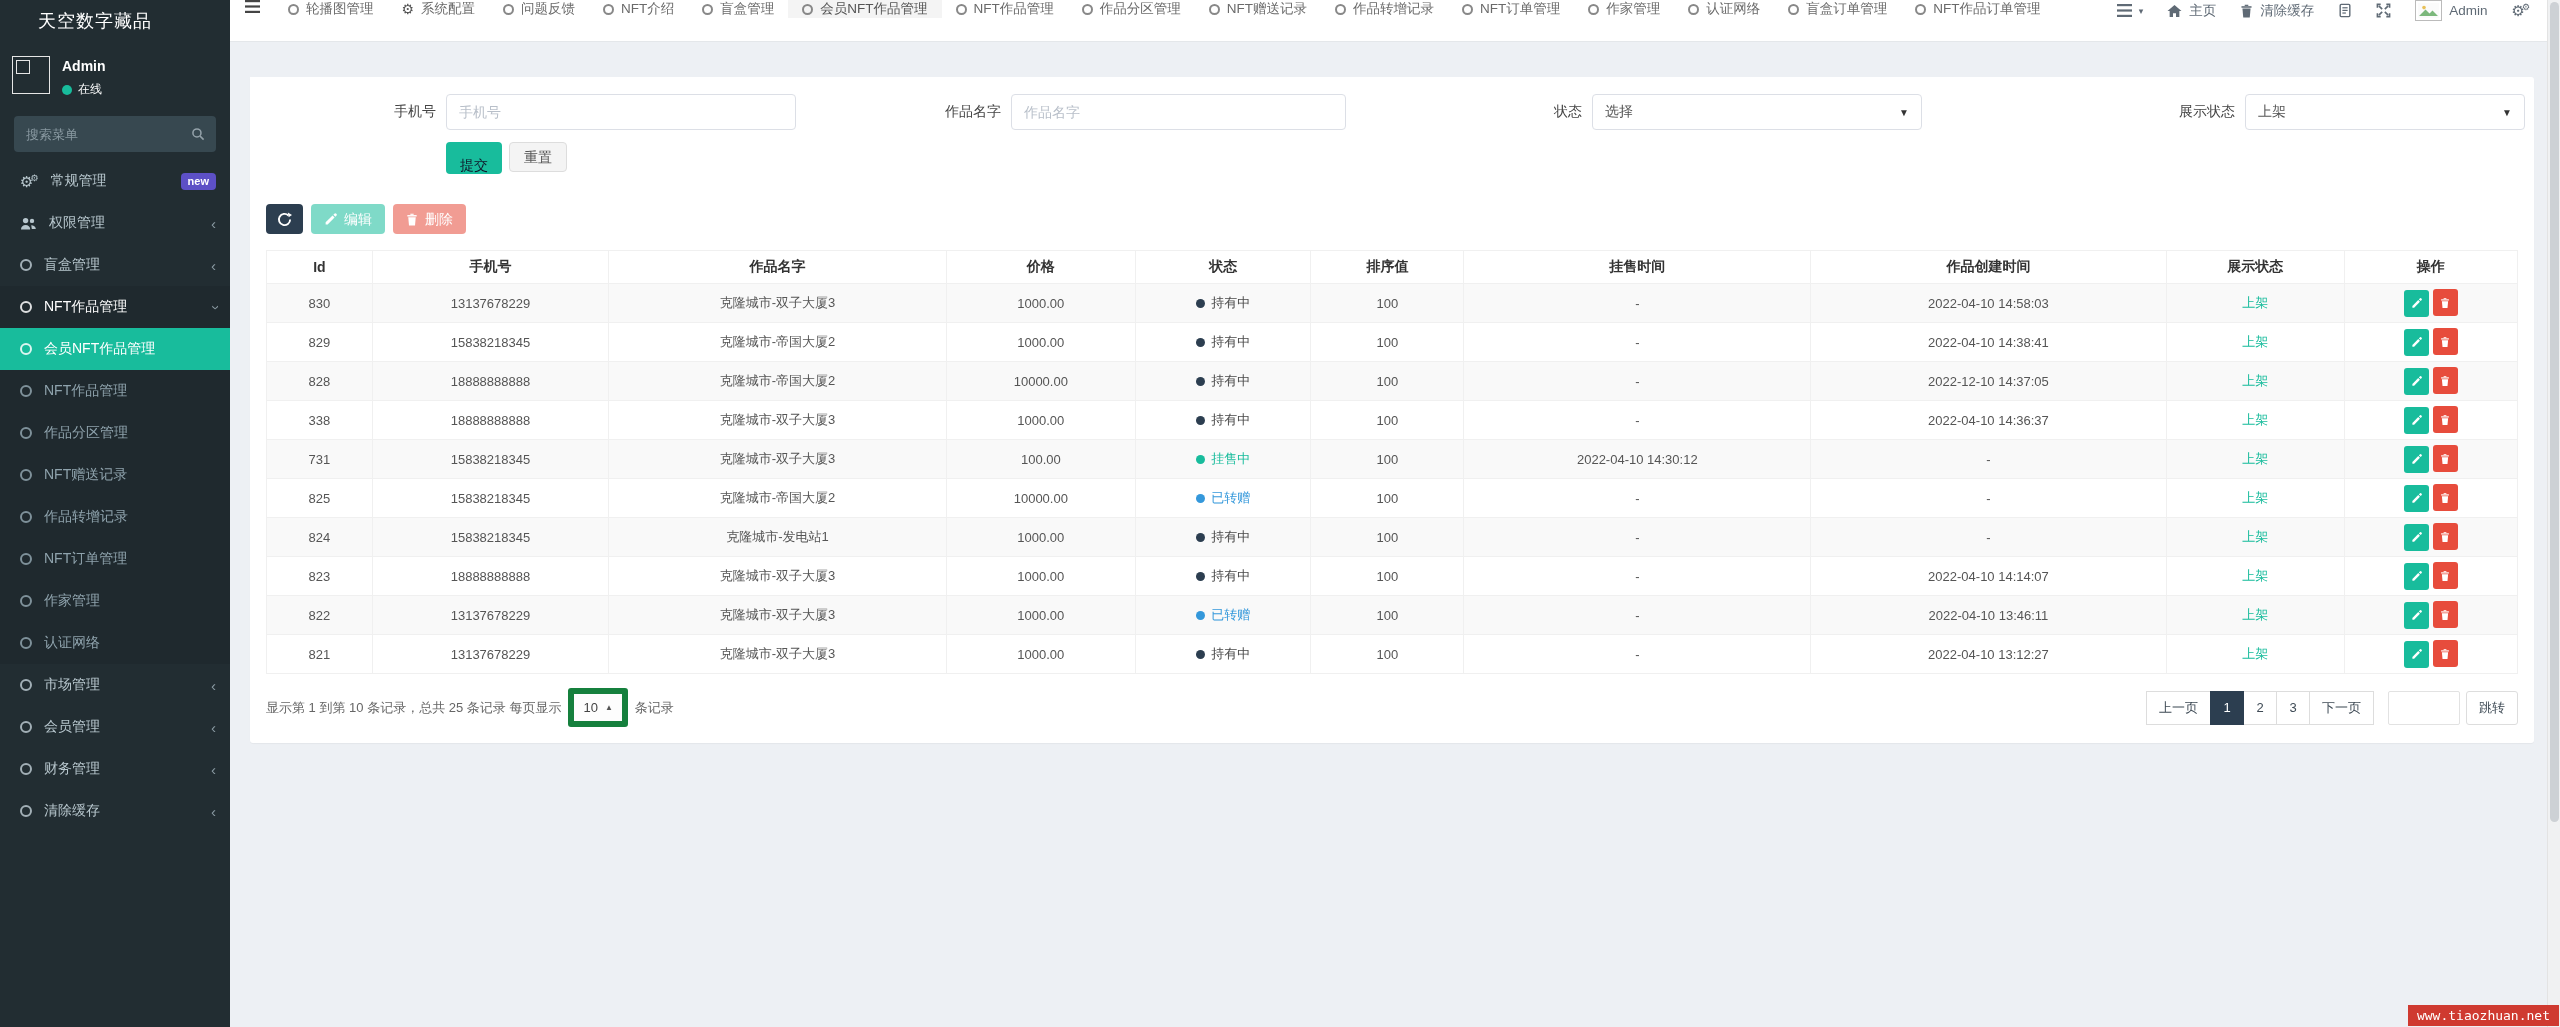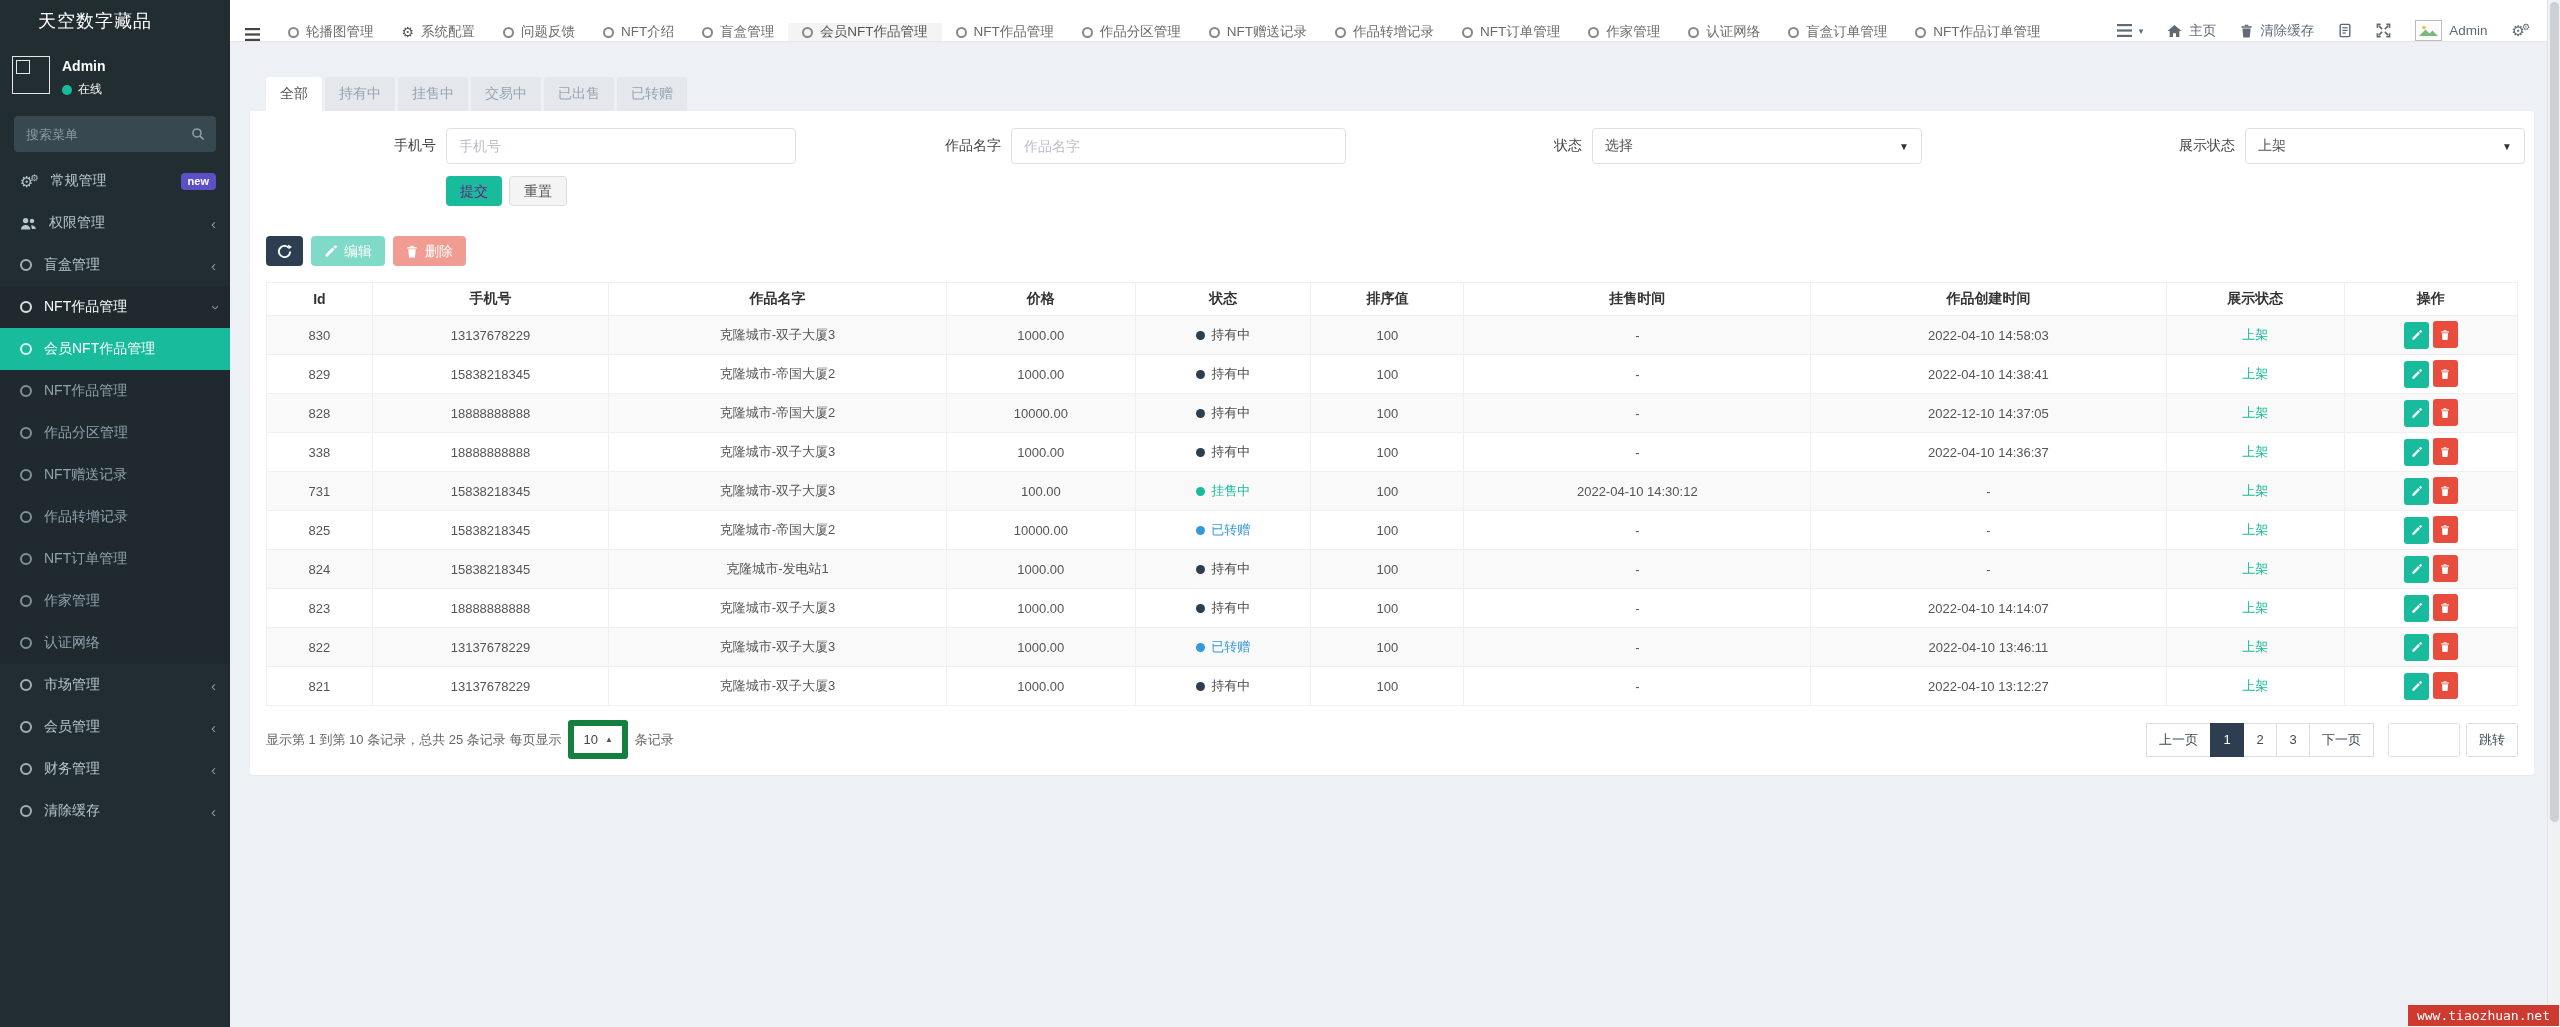--- a/index.html
+++ b/index.html
@@ -37,21 +37,21 @@
   .badge:empty { display:none; }
   .chev { display:none; color:#8a9aa2; font-size:15px; line-height:1; }
   .chevron-left .chev { display:block; }
   .chevron-down .chev { display:block; transform:rotate(-90deg); }
   .menu-item.chevron-down { color:#fff; background:var(--sidebar-sub,#1f292e); }
   .menu-item.sub { background:var(--sidebar-sub,#1f292e); color:#8fa3ad; }
   .menu-item.active { background:var(--teal,#18bc9c); color:#fff; }
 
   
   .main { flex:1; display:flex; flex-direction:column; background:var(--content-bg,#edf0f4); min-width:0; }
-  .topbar { height:42px; background:#fff; border-bottom:1px solid #e4e7ea; display:flex; align-items:flex-end; color:#6a6a6a; flex:none; }
+  .topbar { height:42px; background:#fff; border-bottom:1px solid #e4e7ea; display:flex; align-items:flex-start; color:#6a6a6a; flex:none; }
   .nav-toggle { width:44px; display:flex; align-items:center; justify-content:center; color:#444; cursor:pointer; flex:none; }
   .topnav { display:flex; align-items:stretch; flex:1; min-width:0; overflow:hidden; }
   .nav-item { display:flex; align-items:center; gap:7px; padding:0 14px; color:#6a6a6a; text-decoration:none; white-space:nowrap; font-size:13.5px; cursor:pointer; }
   .nav-item.active { background:#f4f4f4; color:#555; }
   .ni { display:none; }
   .icon-circle .ni-circle { display:inline-block; width:11px; height:11px; border:2px solid #888; border-radius:50%; }
   .icon-gear .ni-gear { display:inline; font-size:14px; color:#555; line-height:1; }
   .topbar-right { display:flex; align-items:stretch; margin-left:auto; padding-right:18px; flex:none; }
   .tb-item { display:flex; align-items:center; gap:7px; padding:0 12px; color:#5f6a75; cursor:pointer; font-size:13.5px; white-space:nowrap; }
   .tb-caret { font-size:9px; color:#5f6a75; }
@@ -72,21 +72,21 @@
   .lbl-w1 { width:170px; } .lbl-w2 { width:205px; } .lbl-w3 { width:236px; } .lbl-w4 { width:313px; }
   .finput { height:36px; border:1px solid #dcdfe6; border-radius:4px; padding:0 12px; font-size:14px; color:#555; outline:none; font-family:inherit; }
   .finput::placeholder { color:#b8bfc9; }
   .inp-w1 { width:350px; } .inp-w2 { width:335px; }
   .fselect { height:36px; border:1px solid #dcdfe6; border-radius:4px; display:flex; align-items:center; justify-content:space-between; padding:0 12px; color:#555; background:#fff; cursor:pointer; font-size:14px; }
   .sel-w1 { width:330px; } .sel-w2 { width:280px; }
   .sel-caret { font-size:10px; color:#333; }
 
   .submit-row { margin:12px 0 0 180px; display:flex; gap:7px; }
   .btn { border:0; border-radius:4px; font-size:14px; font-family:inherit; cursor:pointer; line-height:1; }
-  .btn-submit { background:var(--teal,#18bc9c); color:#701a75; padding:8px 14px; height:30px; }
+  .btn-submit { background:var(--teal,#18bc9c); color:#0f172a; padding:16px 14px; height:30px; }
   .btn-reset { background:#f4f4f4; color:#555; padding:0 14px; height:30px; border:1px solid #ddd; }
 
   .toolbar { margin-top:30px; display:flex; gap:8px; }
   .btn-refresh { background:var(--navy,#2c3e50); color:#fff; width:37px; height:30px; display:flex; align-items:center; justify-content:center; }
   .btn-edit { background:var(--teal,#18bc9c); color:#fff; height:30px; padding:0 13px; opacity:.55; display:flex; align-items:center; gap:7px; }
   .btn-delete { background:var(--red,#e74c3c); color:#fff; height:30px; padding:0 13px; opacity:.55; display:flex; align-items:center; gap:7px; }
 
   table.grid { width:100%; border-collapse:collapse; margin-top:16px; table-layout:fixed; }
   .grid th { height:33px; font-size:14px; font-weight:bold; color:#333; border:1px solid #f0f0f0; text-align:center; padding:0 6px; white-space:nowrap; overflow:hidden; }
   .grid td { height:39px; font-size:13px; color:#555; text-align:center; border:1px solid #f0f0f0; padding:0 6px; white-space:nowrap; overflow:hidden; }
@@ -400,28 +400,20 @@
           <span>Admin</span>
         </span>
         <span class="tb-item">
           <span class="gears-glyph">⚙<i class="cog2">⚙</i></span>
         </span>
       </div>
     </header>
 
     <div class="content">
 
-      <div class="tabs">
-        <div class="tab active">全部</div>
-          <div class="tab">持有中</div>
-          <div class="tab">挂售中</div>
-          <div class="tab">交易中</div>
-          <div class="tab">已出售</div>
-          <div class="tab">已转赠</div>
-      </div>
 
       <section class="card-body">
 
         <div class="filters">
           <div class="fgroup">
             <label class="lbl-w1">手机号</label>
             <input class="finput inp-w1" placeholder="手机号" style="">
           </div>
           <div class="fgroup">
             <label class="lbl-w2">作品名字</label>

